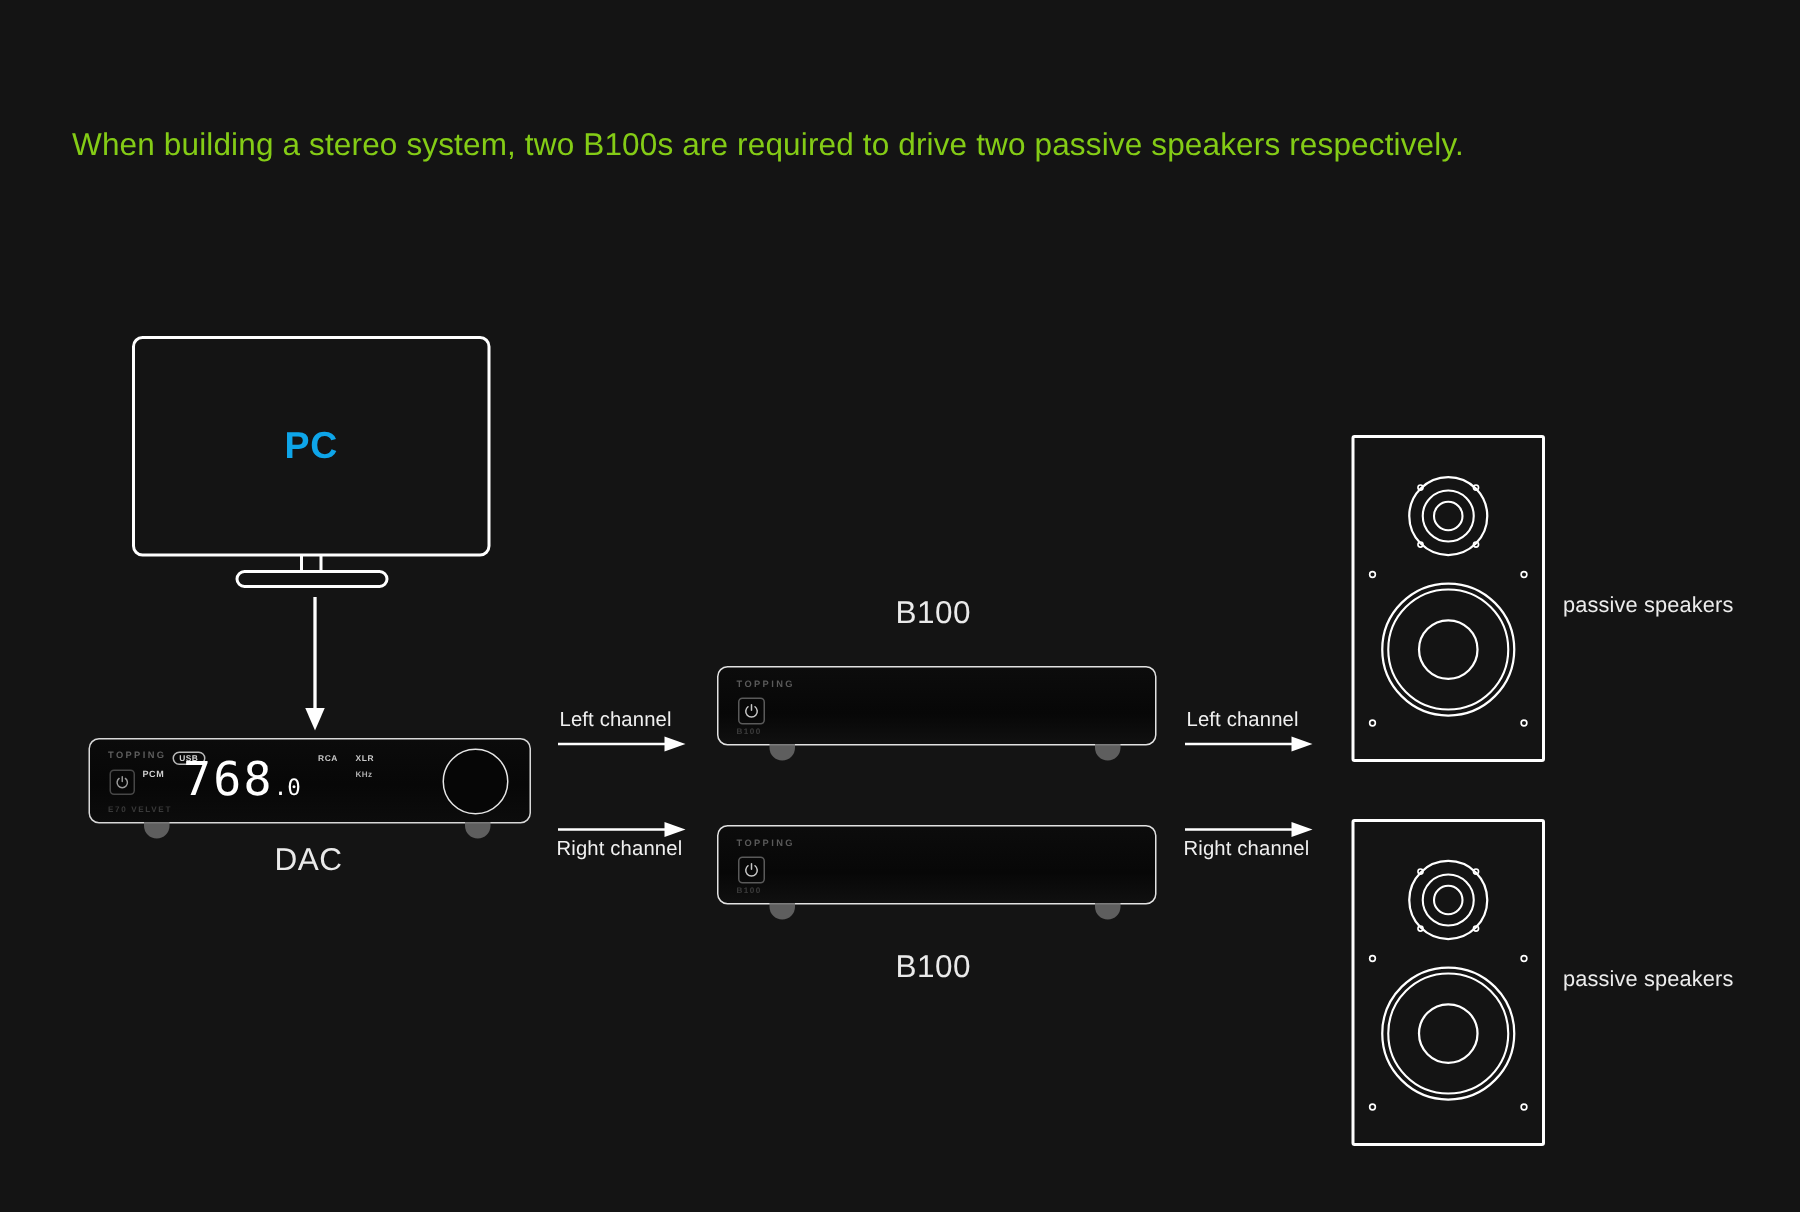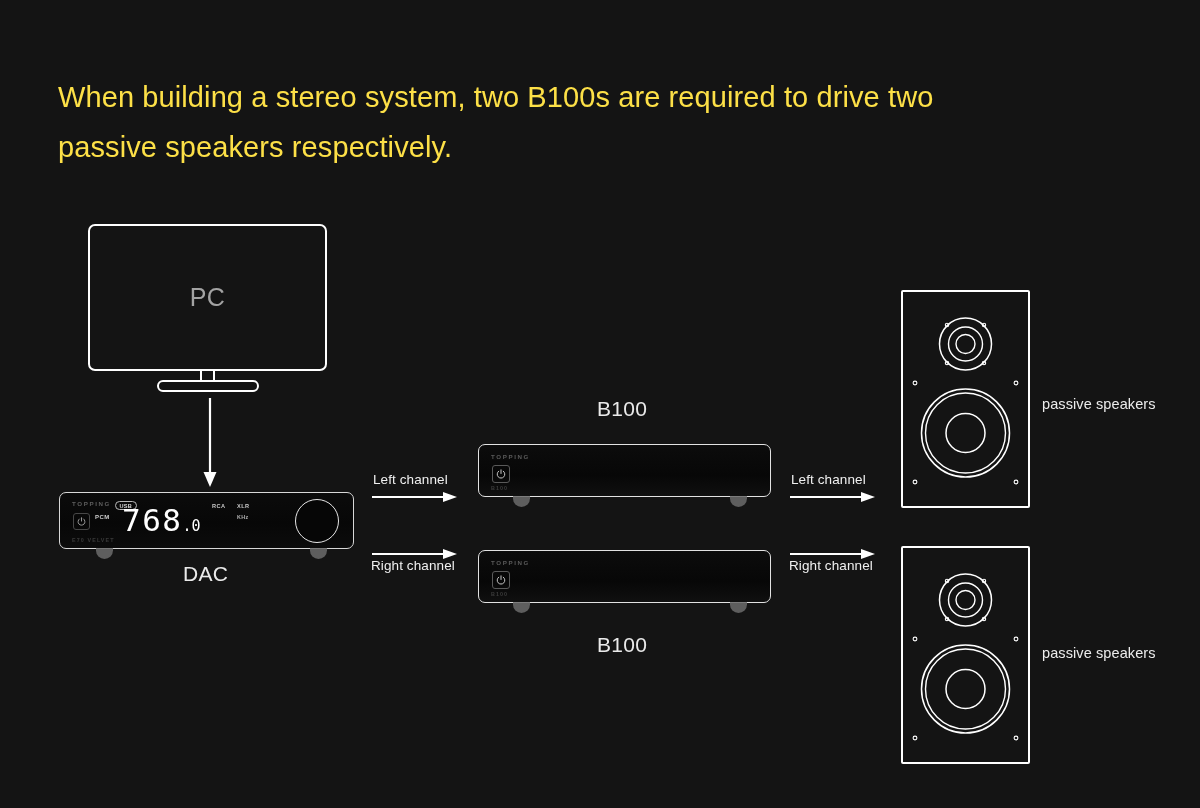--- a/index.html
+++ b/index.html
@@ -15,27 +15,27 @@
     position: relative;
     overflow: hidden;
     font-family: "Liberation Sans", sans-serif;
     color: #ffffff;
     -webkit-font-smoothing: antialiased;
   }
 
   
   .headline {
     position: absolute;
-    left: 58px;
+    left: 48px;
     top: 72px;
     width: 980px;
-    font-size: 29px;
+    font-size: 21px;
     line-height: 50px;
     font-weight: 400;
-    color: #fde047;
+    color: #84cc16;
     letter-spacing: 0.1px;
   }
 
   
   .monitor {
     position: absolute;
     left: 88px;
     top: 224px;
     width: 239px;
     height: 147px;
@@ -46,22 +46,22 @@
   .monitor-label {
     position: absolute;
     left: 0;
     top: 0;
     width: 100%;
     height: 100%;
     display: flex;
     align-items: center;
     justify-content: center;
     font-size: 25px;
-    color: #a3a3a3;
-    font-weight: 400;
+    color: #0ea5e9;
+    font-weight: 700;
     letter-spacing: 0.5px;
   }
   .monitor-neck {
     position: absolute;
     left: 200px;
     top: 370px;
     width: 15px;
     height: 13px;
     border-left: 2.2px solid #ffffff;
     border-right: 2.2px solid #ffffff;

